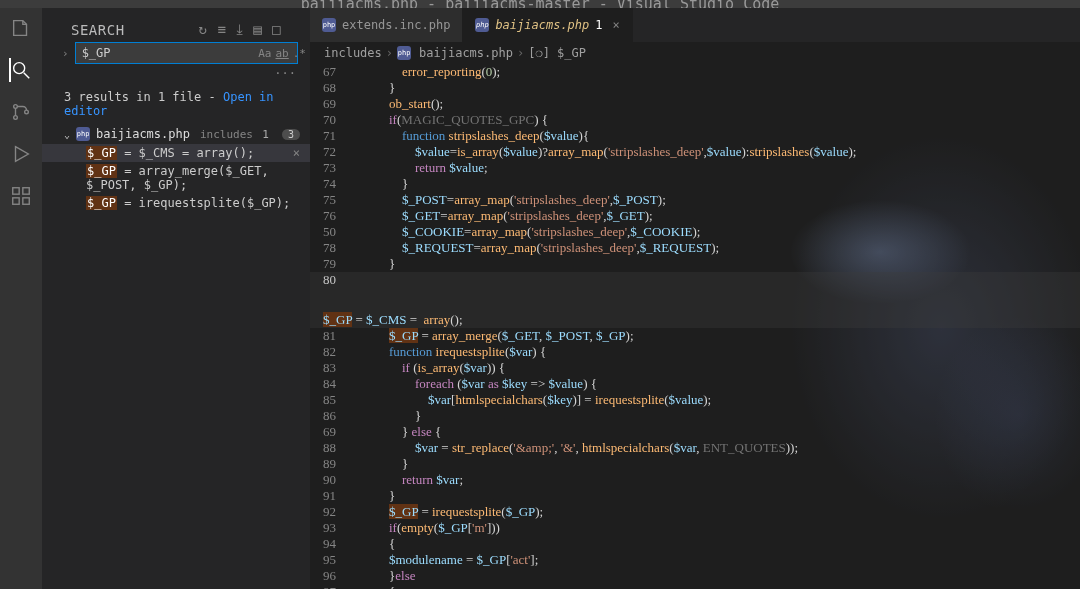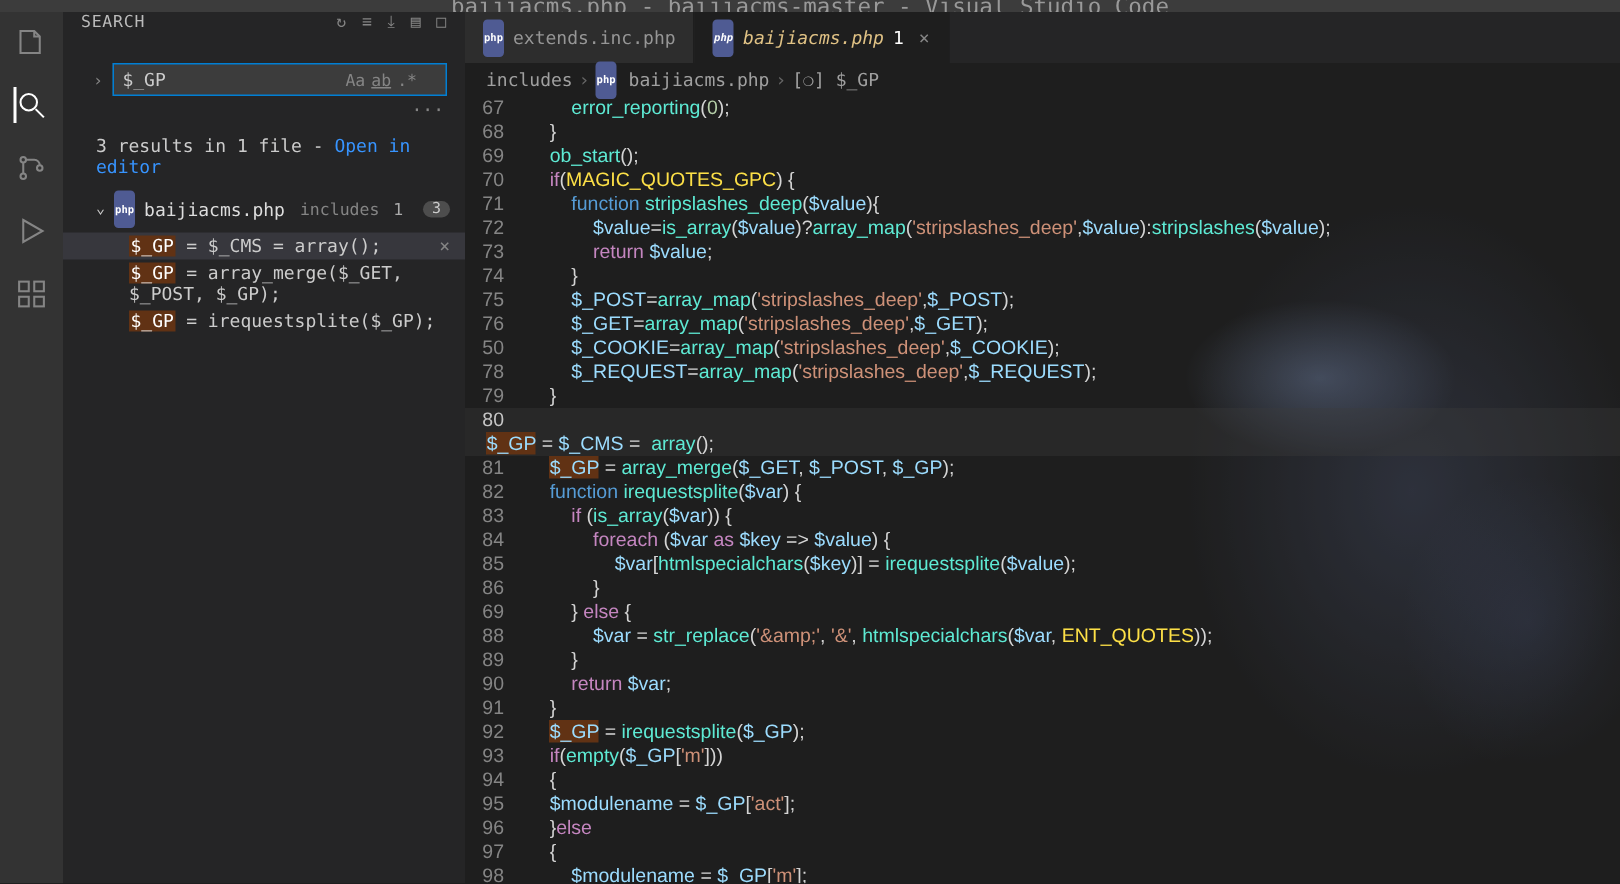--- a/index.html
+++ b/index.html
@@ -60,25 +60,25 @@
 }
 .sidebar {
   width: 268px;
   background: #252526;
   display: flex;
   flex-direction: column;
 }
 .sidebar-header {
   height: 30px;
   display: flex;
-  align-items: flex-start;
+  align-items: flex-end;
   justify-content: space-between;
-  padding: 0 12px;
+  padding: 0 29px;
   color: #bbb;
-  font-size: 11px;
+  font-size: 14px;
   letter-spacing: 0.5px;
 }
 .sidebar-header-actions {
   display: flex;
   gap: 10px;
   color: #858585;
 }
 .search-box-row {
   padding: 4px 12px 2px 20px;
   display: flex;
@@ -94,21 +94,21 @@
   background: #3c3c3c;
   border: 1px solid #007fd4;
   color: #ccc;
   padding: 3px 6px;
   font-size: 12px;
   font-family: inherit;
   outline: none;
 }
 .search-opts {
   position: absolute;
-  right: 32px;
+  right: 4px;
   color: #858585;
   font-size: 11px;
   display: flex;
   gap: 4px;
 }
 .search-more {
   text-align: right;
   padding: 0 14px 4px 0;
   color: #858585;
 }
@@ -120,24 +120,24 @@
 .results-summary .link { color: #3794ff; cursor: pointer; }
 .result-file {
   padding: 3px 10px 3px 22px;
   display: flex;
   align-items: center;
   gap: 6px;
   cursor: pointer;
 }
 .result-file .chev { color: #ccc; font-size: 10px; }
 .php-icon {
-  width: 14px; height: 25px; border-radius: 3px;
+  width: 14px; height: 14px; border-radius: 3px;
   background: #4f5b93;
   display: inline-flex; align-items: center; justify-content: center;
-  font-size: 7px; color: #fff; font-weight: bold;
+  font-size: 7px; color: #fff; font-weight: normal;
 }
 .result-file .fname { color: #ddd; }
 .result-file .fpath { color: #858585; font-size: 11px; margin-left: 4px; }
 .result-file .count-badge {
   margin-left: auto;
   background: #4d4d4d;
   border-radius: 8px;
   padding: 0 6px;
   font-size: 10px;
   color: #ccc;
@@ -220,46 +220,47 @@
 }
 .breadcrumbs .sep { color: #666; }
 .code-area {
   flex: 1;
   overflow: hidden;
   position: relative;
   z-index: 1;
 }
 .code-line {
   display: flex;
-  font-family: Liberation Sans, sans-serif;
+  font-family: Liberation Serif, serif;
   font-size: 13px;
   line-height: 16px;
   white-space: pre;
+  gap: 24px;
 }
 .lineno {
   width: 42px;
   text-align: right;
   color: #858585;
   padding-right: 16px;
   user-select: none;
 }
 .lineno.current { color: #c6c6c6; }
 .code-line.active-line {
   background: rgba(60, 60, 60, 0.35);
   flex-direction: column;
 }
 .tok-kw { color: #c586c0; }
 .tok-fn { color: #569cd6; }
-.tok-call { color: #5eead4; }
+.tok-call { color: #fdba74; }
 .tok-var { color: #9cdcfe; }
 .tok-str { color: #ce9178; }
 .tok-num { color: #b5cea8; }
 .tok-op { color: #d4d4d4; }
 .tok-pun { color: #d4d4d4; }
-.tok-const { color: #fde047; text-align: center; }
+.tok-const { color: #737373; text-align: center; }
 .tok-hl {
   background: #613214;
 }
 </style>
 </head>
 <body>
 
 <div class="titlebar">
   <span>baijiacms.php - baijiacms-master - Visual Studio Code</span>
 </div>

